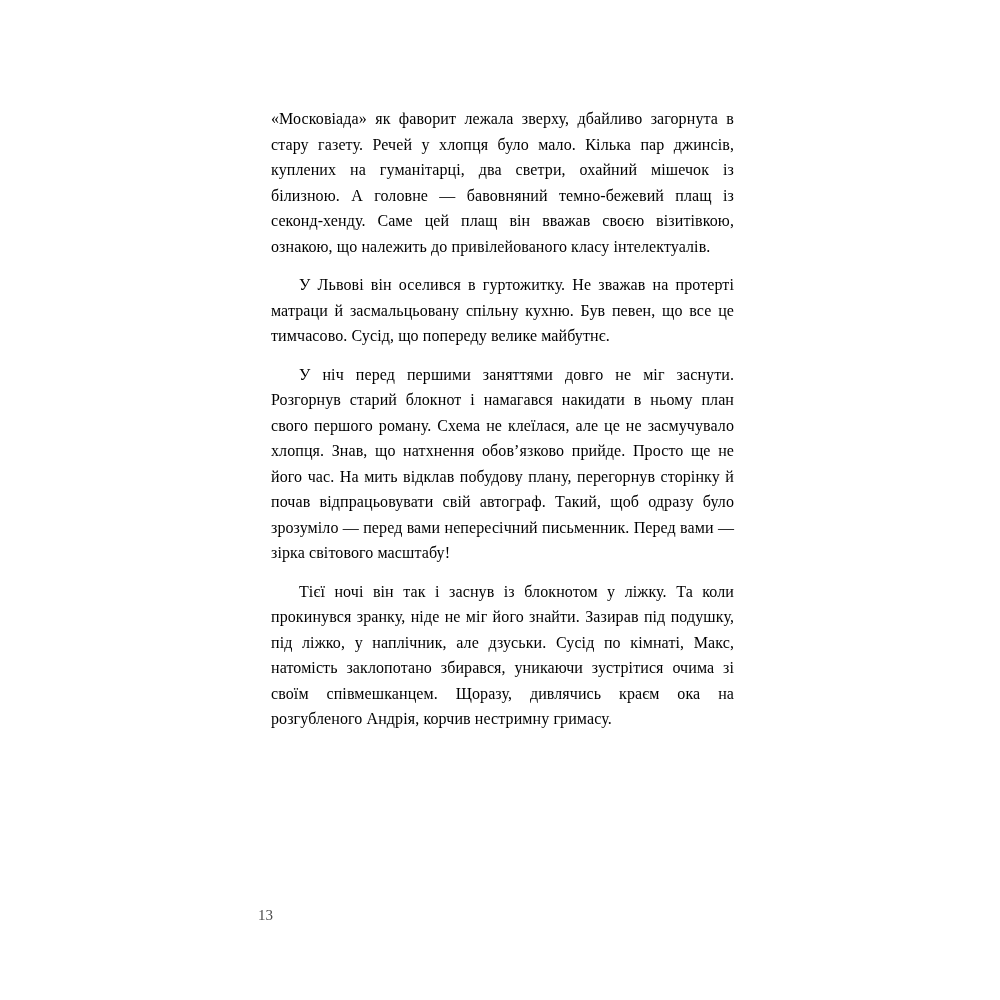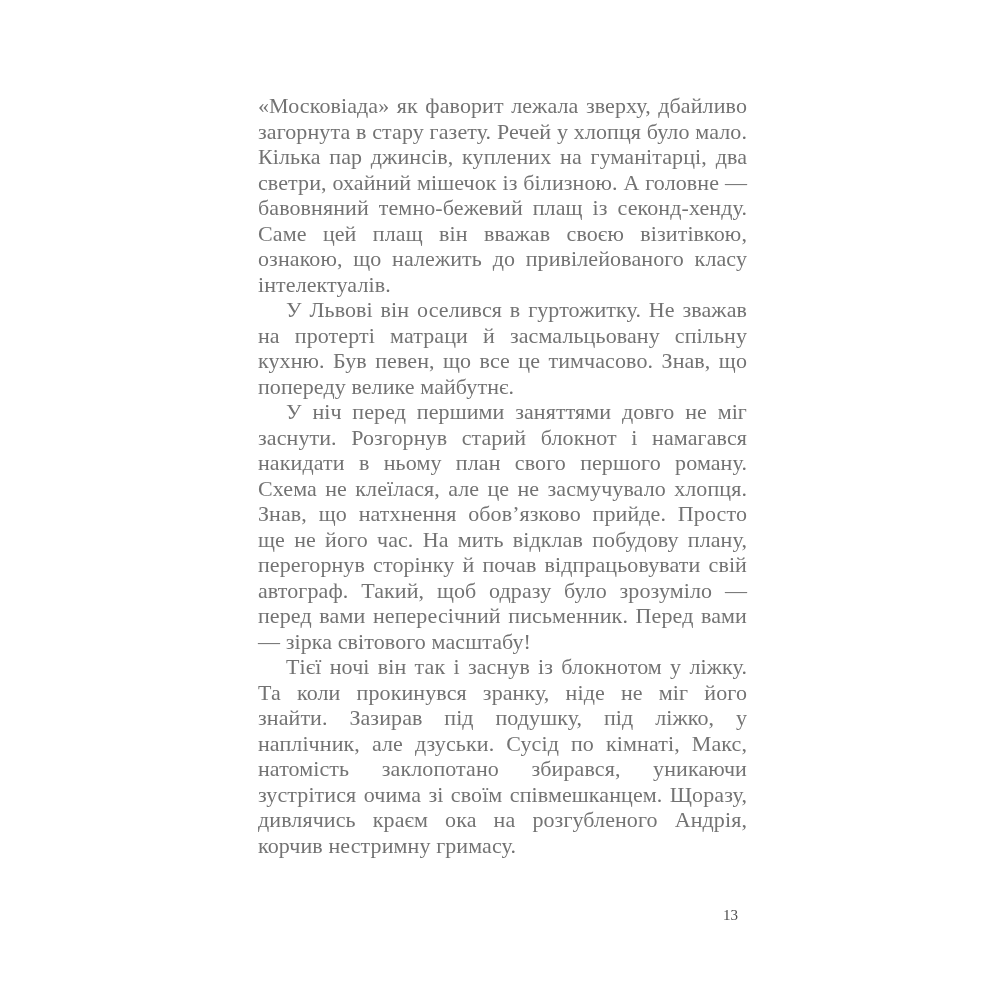--- a/index.html
+++ b/index.html
@@ -19,49 +19,49 @@
     inset: 0;
     background: #ffffff;
   }
   .text-column {
     position: absolute;
     left: 258px;
     top: 93px;
     width: 489px;
   }
   .text-column p {
-    margin: 0;
+    margin: 13px;
     padding: 0;
-    font-size: 22px;
+    font-size: 16px;
     line-height: 25.5px;
-    color: #737373;
+    color: #000000;
     text-align: justify;
     letter-spacing: 0.1px;
   }
   .text-column p.indented {
     text-indent: 28px;
   }
   .page-number {
     position: absolute;
     top: 905px;
     left: 258px;
     width: 480px;
-    text-align: right;
+    text-align: left;
     font-size: 15px;
     line-height: 20px;
     color: #4c4c4c;
   }
 </style>
 </head>
 <body>
 
 <div class="book-page">
 
   <div class="text-column">
     <p>«Московіада» як фаворит лежала зверху, дбайливо загорнута в стару газету. Речей у хлопця було мало. Кілька пар джинсів, куплених на гуманітарці, два светри, охайний мішечок із білизною. А головне — бавовняний темно-бежевий плащ із секонд-хенду. Саме цей плащ він вважав своєю візитівкою, ознакою, що належить до привілейованого класу інтелектуалів.</p>
-    <p class="indented">У Львові він оселився в гуртожитку. Не зважав на протерті матраци й засмальцьовану спільну кухню. Був певен, що все це тимчасово. Знав, що попереду велике майбутнє.</p>
+    <p class="indented">У Львові він оселився в гуртожитку. Не зважав на протерті матраци й засмальцьовану спільну кухню. Був певен, що все це тимчасово. Сусід, що попереду велике майбутнє.</p>
     <p class="indented">У ніч перед першими заняттями довго не міг заснути. Розгорнув старий блокнот і намагався накидати в ньому план свого першого роману. Схема не клеїлася, але це не засмучувало хлопця. Знав, що натхнення обов’язково прийде. Просто ще не його час. На мить відклав побудову плану, перегорнув сторінку й почав відпрацьовувати свій автограф. Такий, щоб одразу було зрозуміло — перед вами непересічний письменник. Перед вами — зірка світового масштабу!</p>
     <p class="indented">Тієї ночі він так і заснув із блокнотом у ліжку. Та коли прокинувся зранку, ніде не міг його знайти. Зазирав під подушку, під ліжко, у наплічник, але дзуськи. Сусід по кімнаті, Макс, натомість заклопотано збирався, уникаючи зустрітися очима зі своїм співмешканцем. Щоразу, дивлячись краєм ока на розгубленого Андрія, корчив нестримну гримасу.</p>
   </div>
 
   <div class="page-number">13</div>
 
 </div>
 
 </body></html>

